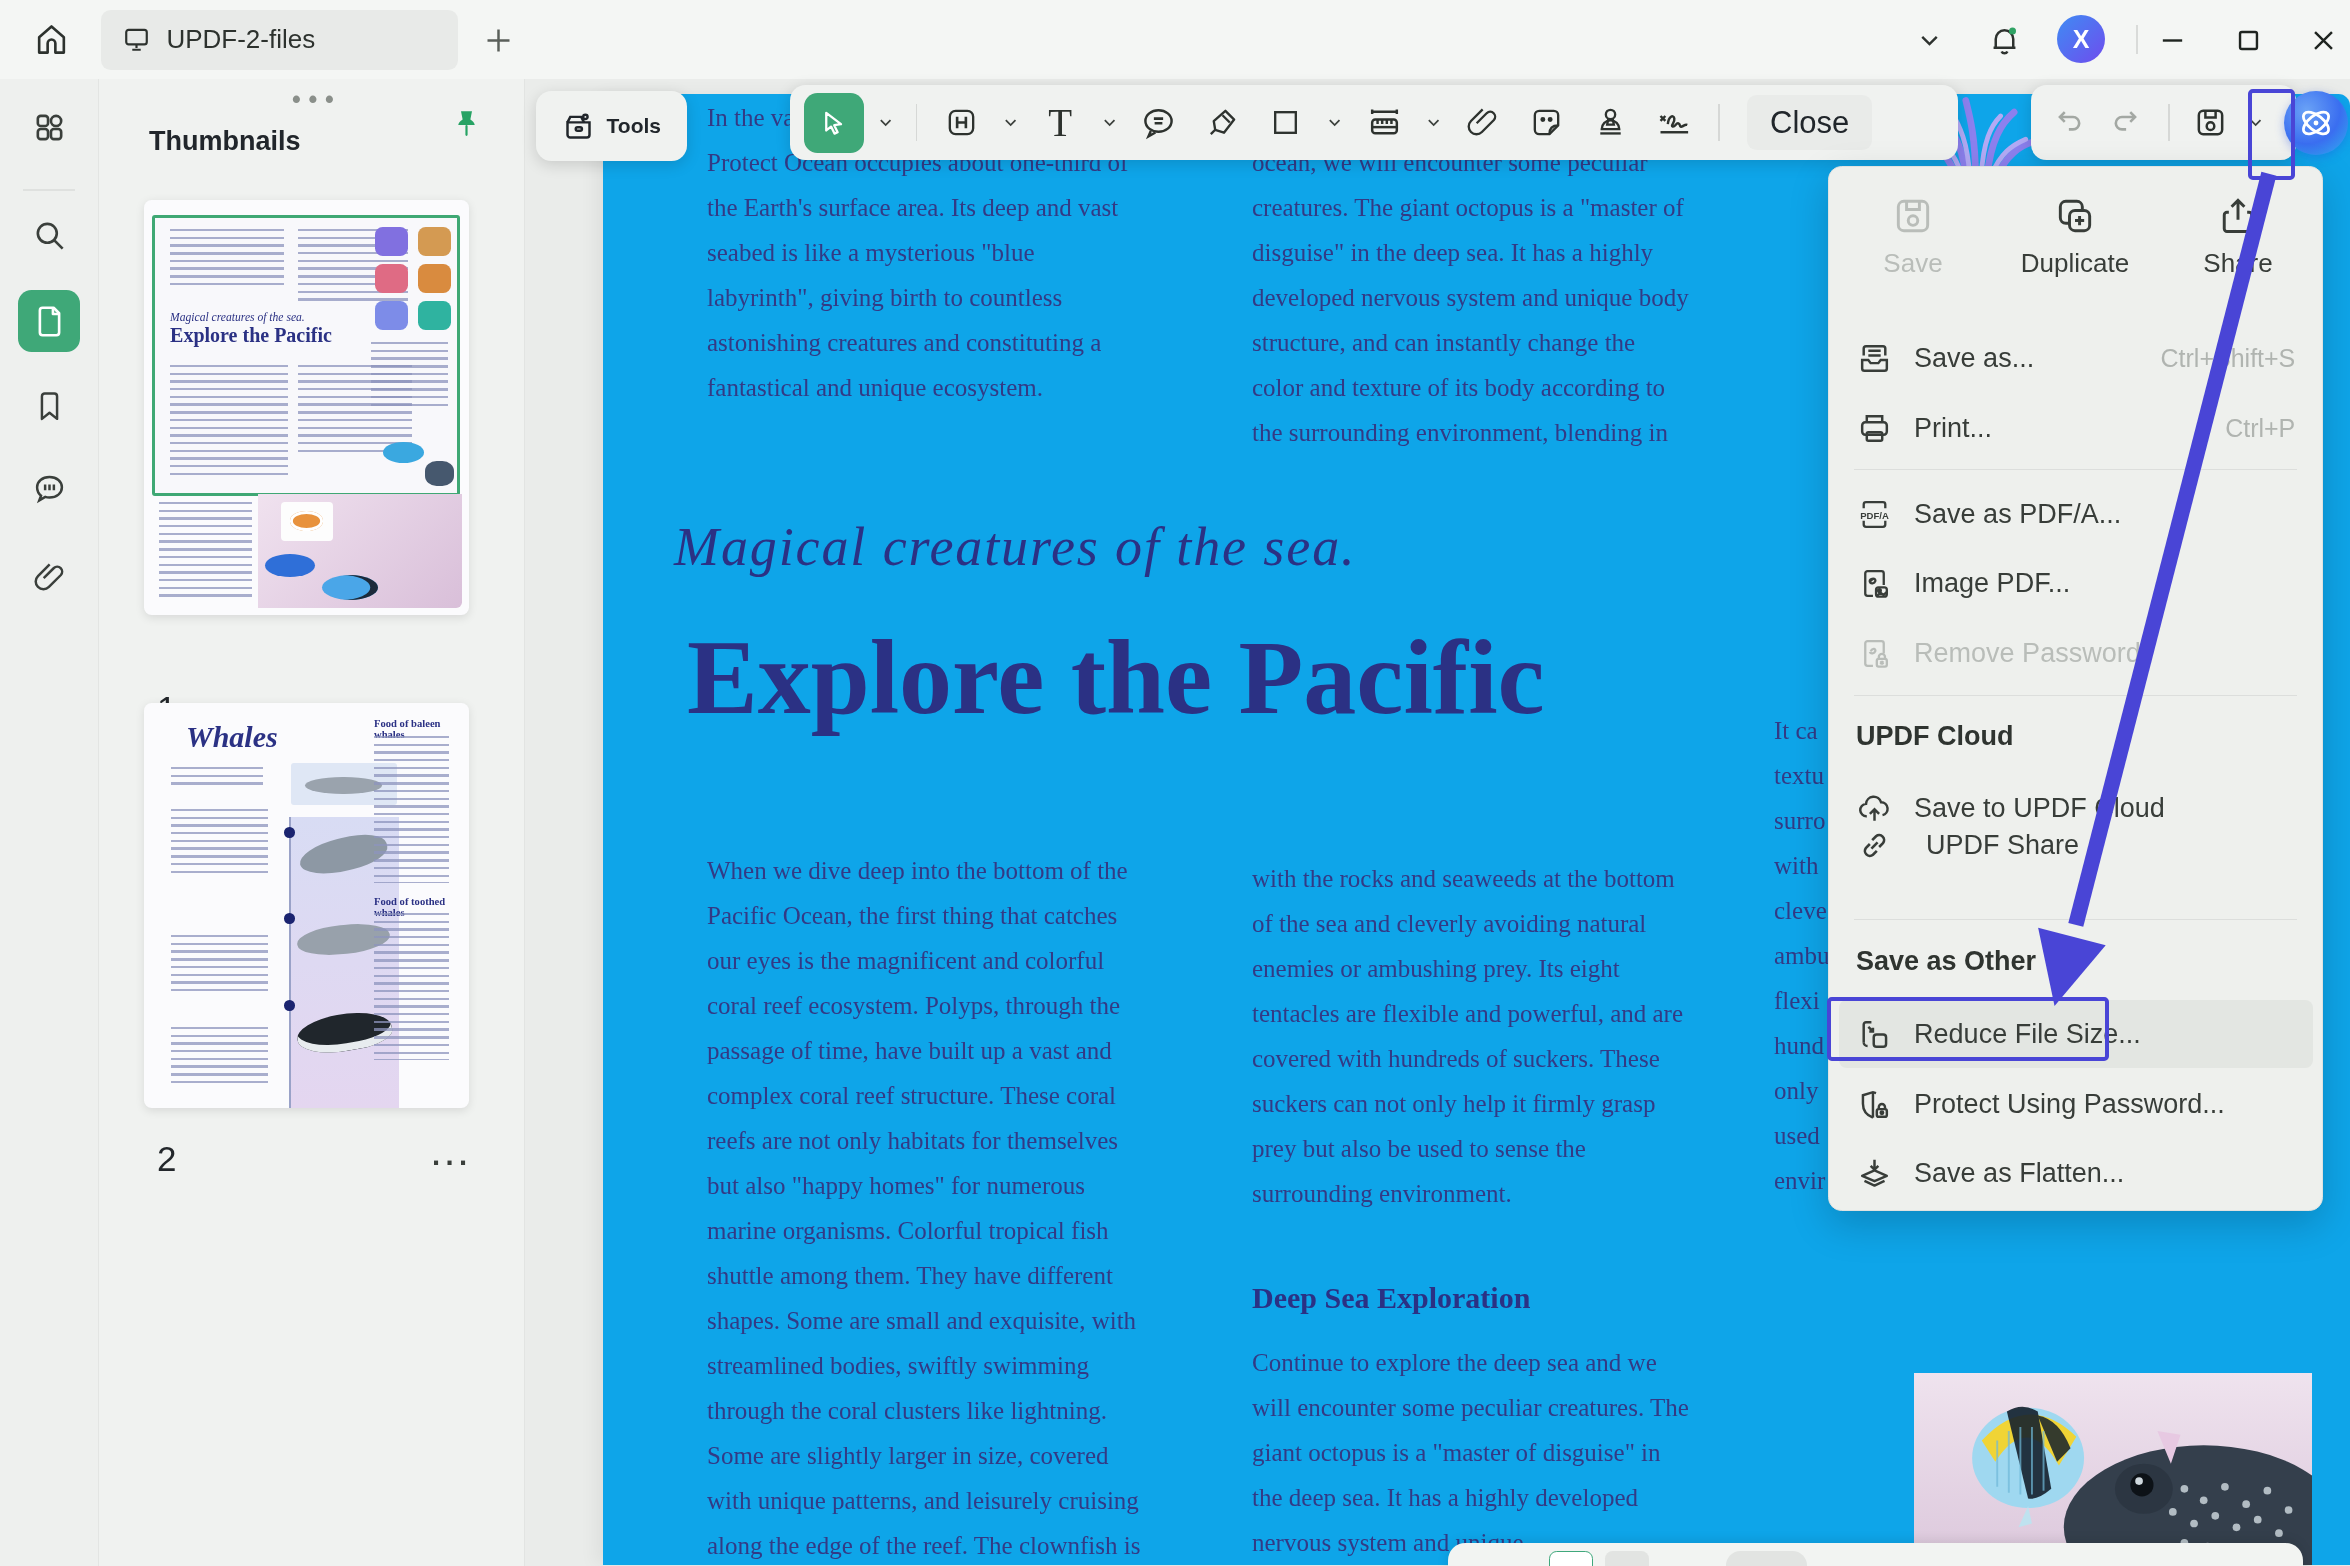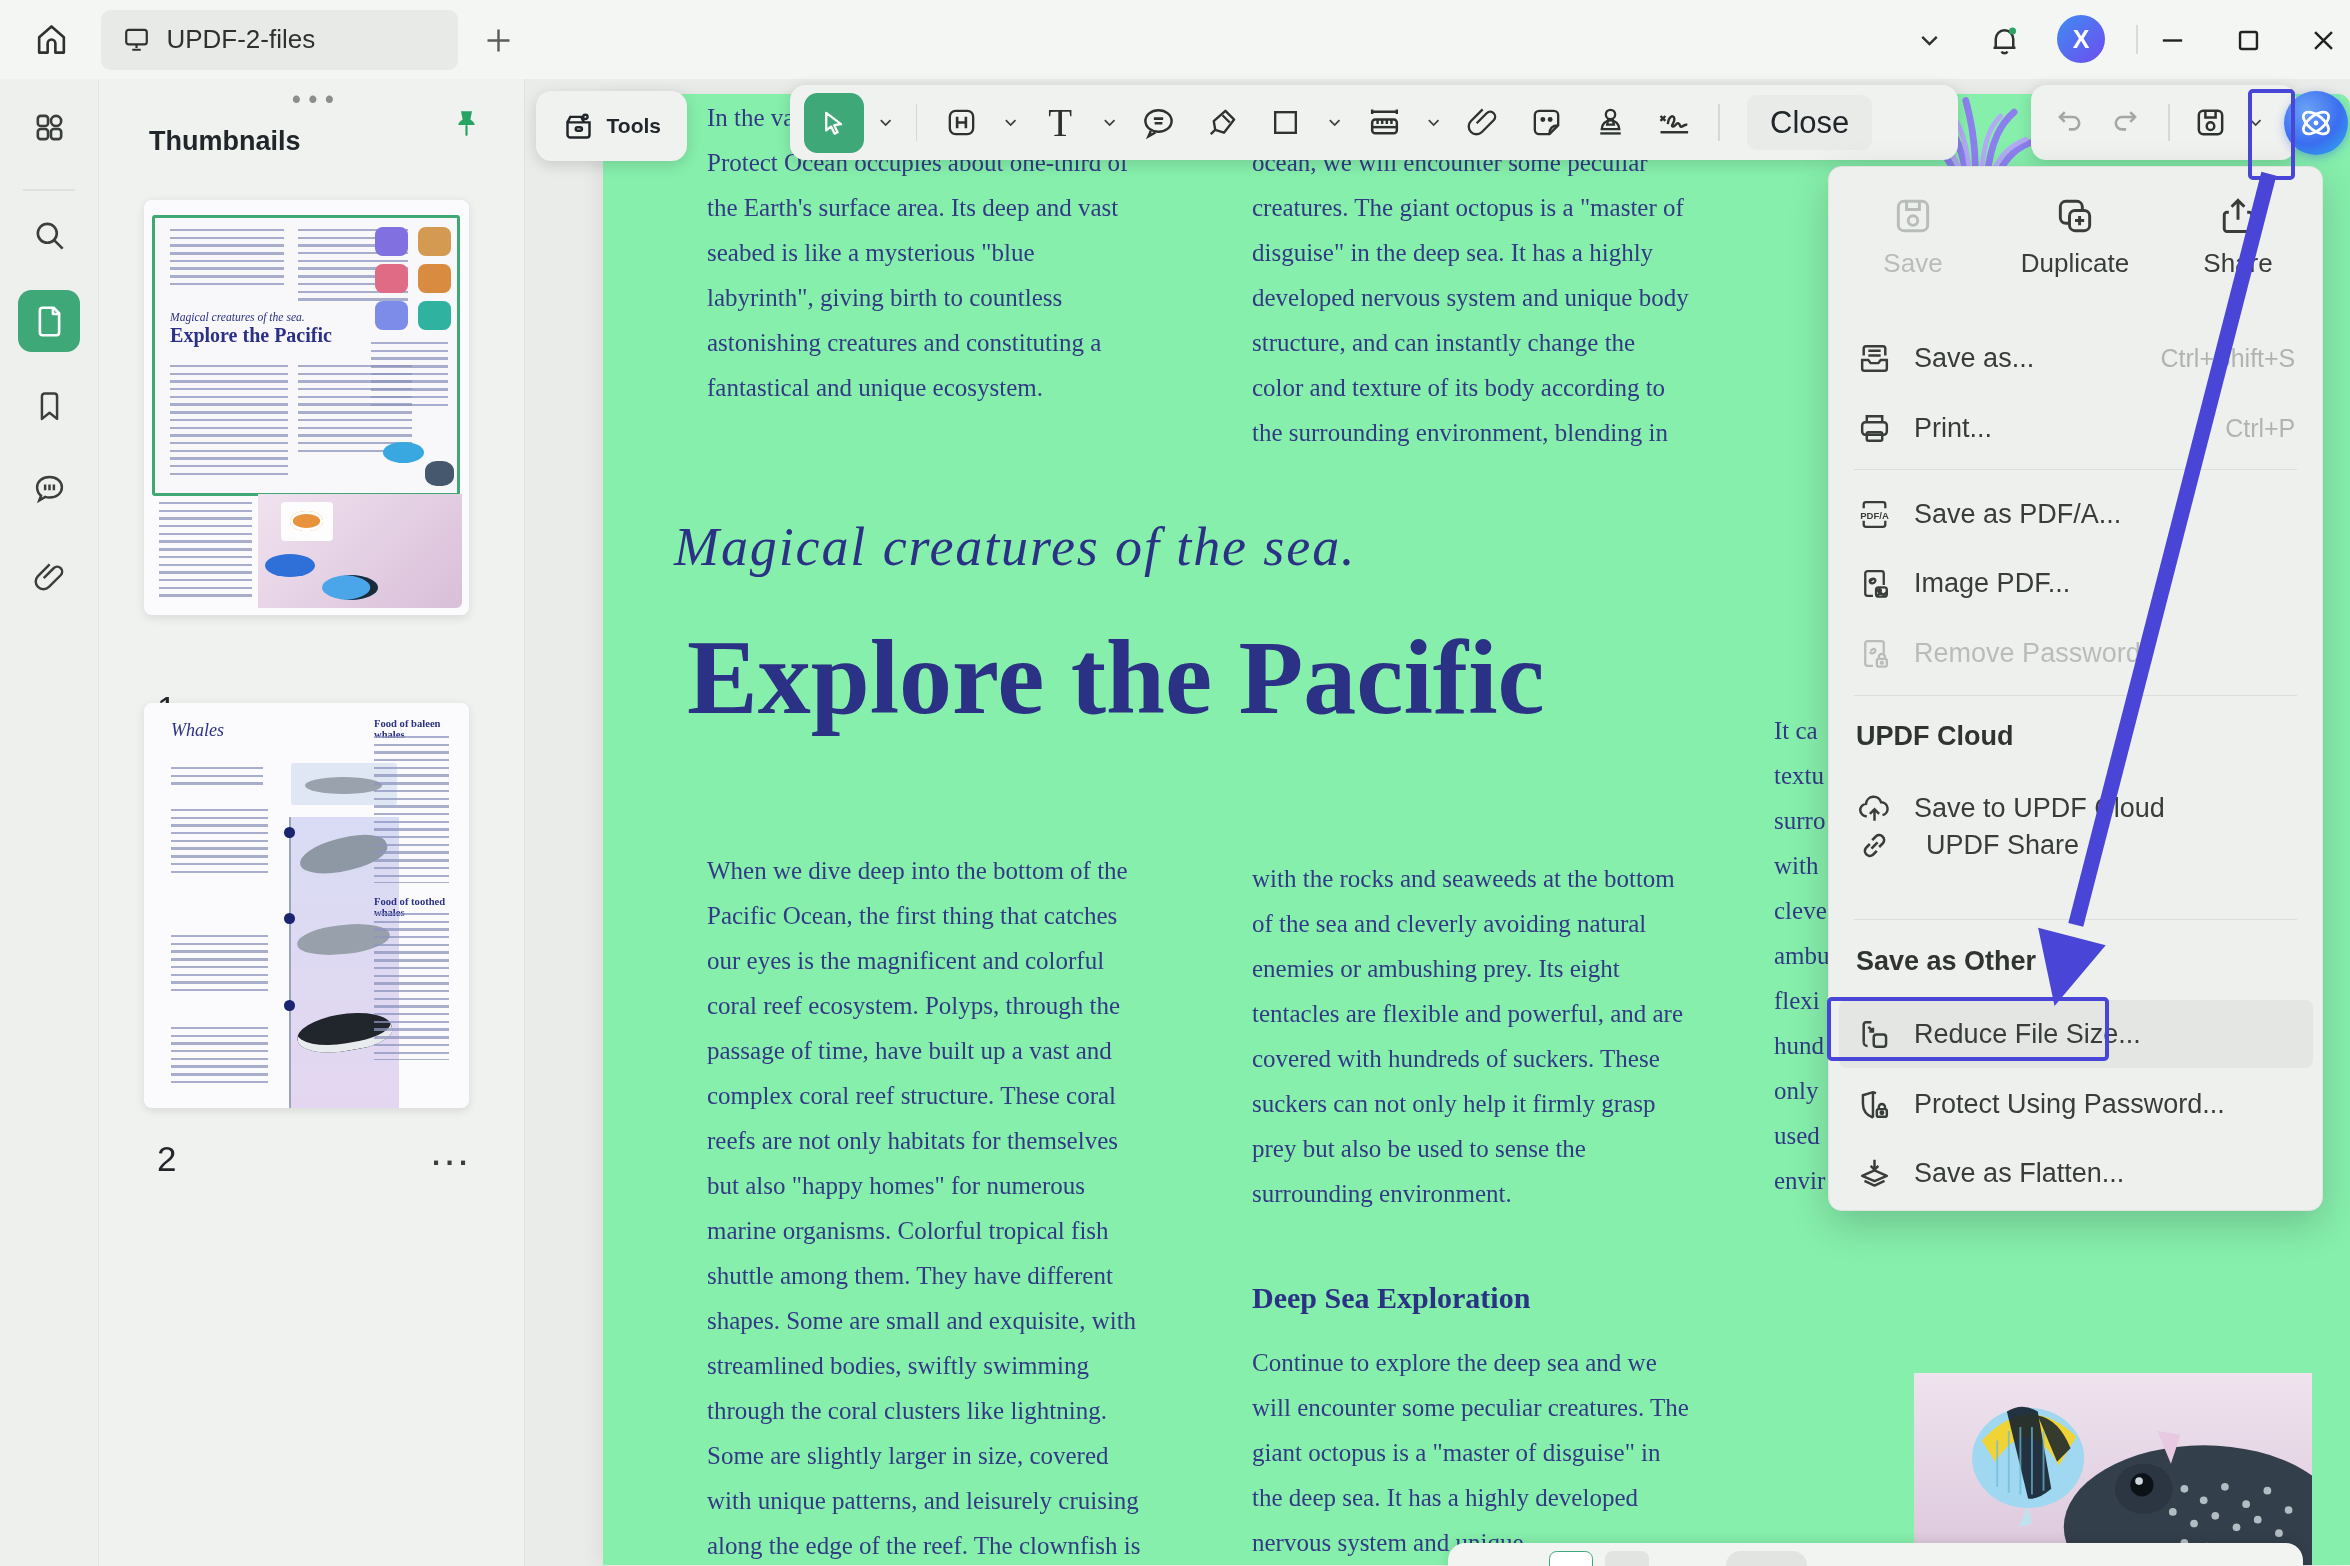--- a/index.html
+++ b/index.html
@@ -33,21 +33,21 @@
   .panel-title{position:absolute;left:50px;top:47px;font-size:27px;font-weight:bold;color:#21262b;}
   .pinbtn{position:absolute;left:346px;top:23px;width:42px;height:42px;display:flex;align-items:center;justify-content:center;}
   .thumbcard{position:absolute;left:45px;width:325px;background:#fbfbfd;border-radius:7.7px;box-shadow:0 2.9px 9.7px rgba(0,0,0,.10);}
   .pagenum{position:absolute;left:58px;font-size:35px;color:#23272b;}
   .thumbmenu{position:absolute;left:333px;font-size:29px;letter-spacing:3.9px;color:#3a3f3b;font-weight:bold;}
   .bars{background:repeating-linear-gradient(to bottom,#8d94bd 0px,#8d94bd 2.4px,transparent 2.4px,transparent 7.7px);opacity:.75;}
   .mini-navy{color:#2b3184;font-family:"Liberation Serif",serif;}
 
   
   .canvas{position:absolute;left:525px;top:79px;width:1825px;height:1487px;background:#eaecea;}
-  .page{position:absolute;left:78px;top:15.4px;width:1747px;height:1471px;background:#86efac;border-radius:11.6px 11.6px 0 0;
+  .page{position:absolute;left:78px;top:15.4px;width:1747px;height:1471px;background:#0ea5e9;border-radius:11.6px 11.6px 0 0;
         box-shadow:-7.7px 0 17.4px rgba(0,0,0,.05);}
   .dcol{position:absolute;font-family:"Liberation Serif",serif;font-size:25px;color:#333a85;line-height:45px;}
   .dline{height:45px;white-space:nowrap;}
   .script-head{position:absolute;font-family:"Liberation Serif",serif;font-style:italic;font-size:54px;letter-spacing:1.9px;color:#2b3184;white-space:nowrap;}
   .main-head{position:absolute;font-family:"Liberation Serif",serif;font-weight:bold;font-size:106px;color:#2b3184;white-space:nowrap;}
   .dse-head{position:absolute;font-family:"Liberation Serif",serif;font-weight:bold;font-size:30px;color:#2b3184;white-space:nowrap;}
 
   
   .toolbar{position:absolute;background:#f0f2f0;border-radius:15.4px;box-shadow:0 3.9px 15.4px rgba(0,0,0,.14);display:flex;align-items:center;}
   .toolsbtn{left:536px;top:91px;width:151px;height:70px;justify-content:center;gap:11.6px;}
@@ -239,21 +239,21 @@
           </div>
           <div class="abs" style="left:7.7px;top:60px;width:50px;height:23px;border-radius:50%;background:#2f6fd8;"></div>
           <div class="abs" style="left:64px;top:81px;width:56px;height:25px;border-radius:50%;background:#4aa6e8;box-shadow:inset -7.7px 0 0 #1c2a3a;"></div>
         </div>
       </div>
     </div>
     <div class="pagenum" style="top:610px;">1</div>
     <div class="thumbmenu" style="top:618px;">···</div>
 
     <div class="thumbcard" style="top:624px;height:405px;">
-      <div class="abs mini-navy" style="left:27px;top:17.4px;font-style:italic;font-weight:normal;font-size:18px;">Whales</div>
+      <div class="abs mini-navy" style="left:42px;top:17.4px;font-style:italic;font-weight:bold;font-size:30px;">Whales</div>
       <div class="abs bars" style="left:27px;top:64px;width:92px;height:23px;"></div>
       <div class="abs bars" style="left:27px;top:106px;width:97px;height:68px;"></div>
       <div class="abs bars" style="left:27px;top:232px;width:97px;height:60px;"></div>
       <div class="abs bars" style="left:27px;top:324px;width:97px;height:60px;"></div>
 
       <div class="abs" style="left:147px;top:60px;width:106px;height:42px;background:#dfe7f5;border-radius:2.9px;">
         <div class="abs" style="left:13.5px;top:13.5px;width:77px;height:17.4px;border-radius:50%;background:#9aa3ad;"></div>
       </div>
       <div class="abs" style="left:147px;top:114px;width:108px;height:291px;background:linear-gradient(180deg,#d8dcf4,#e4d6f0);">
         <div class="abs" style="left:7.7px;top:21px;width:89px;height:33px;border-radius:50% 50% 45% 55%;background:#8d98a4;transform:rotate(-14deg);"></div>

